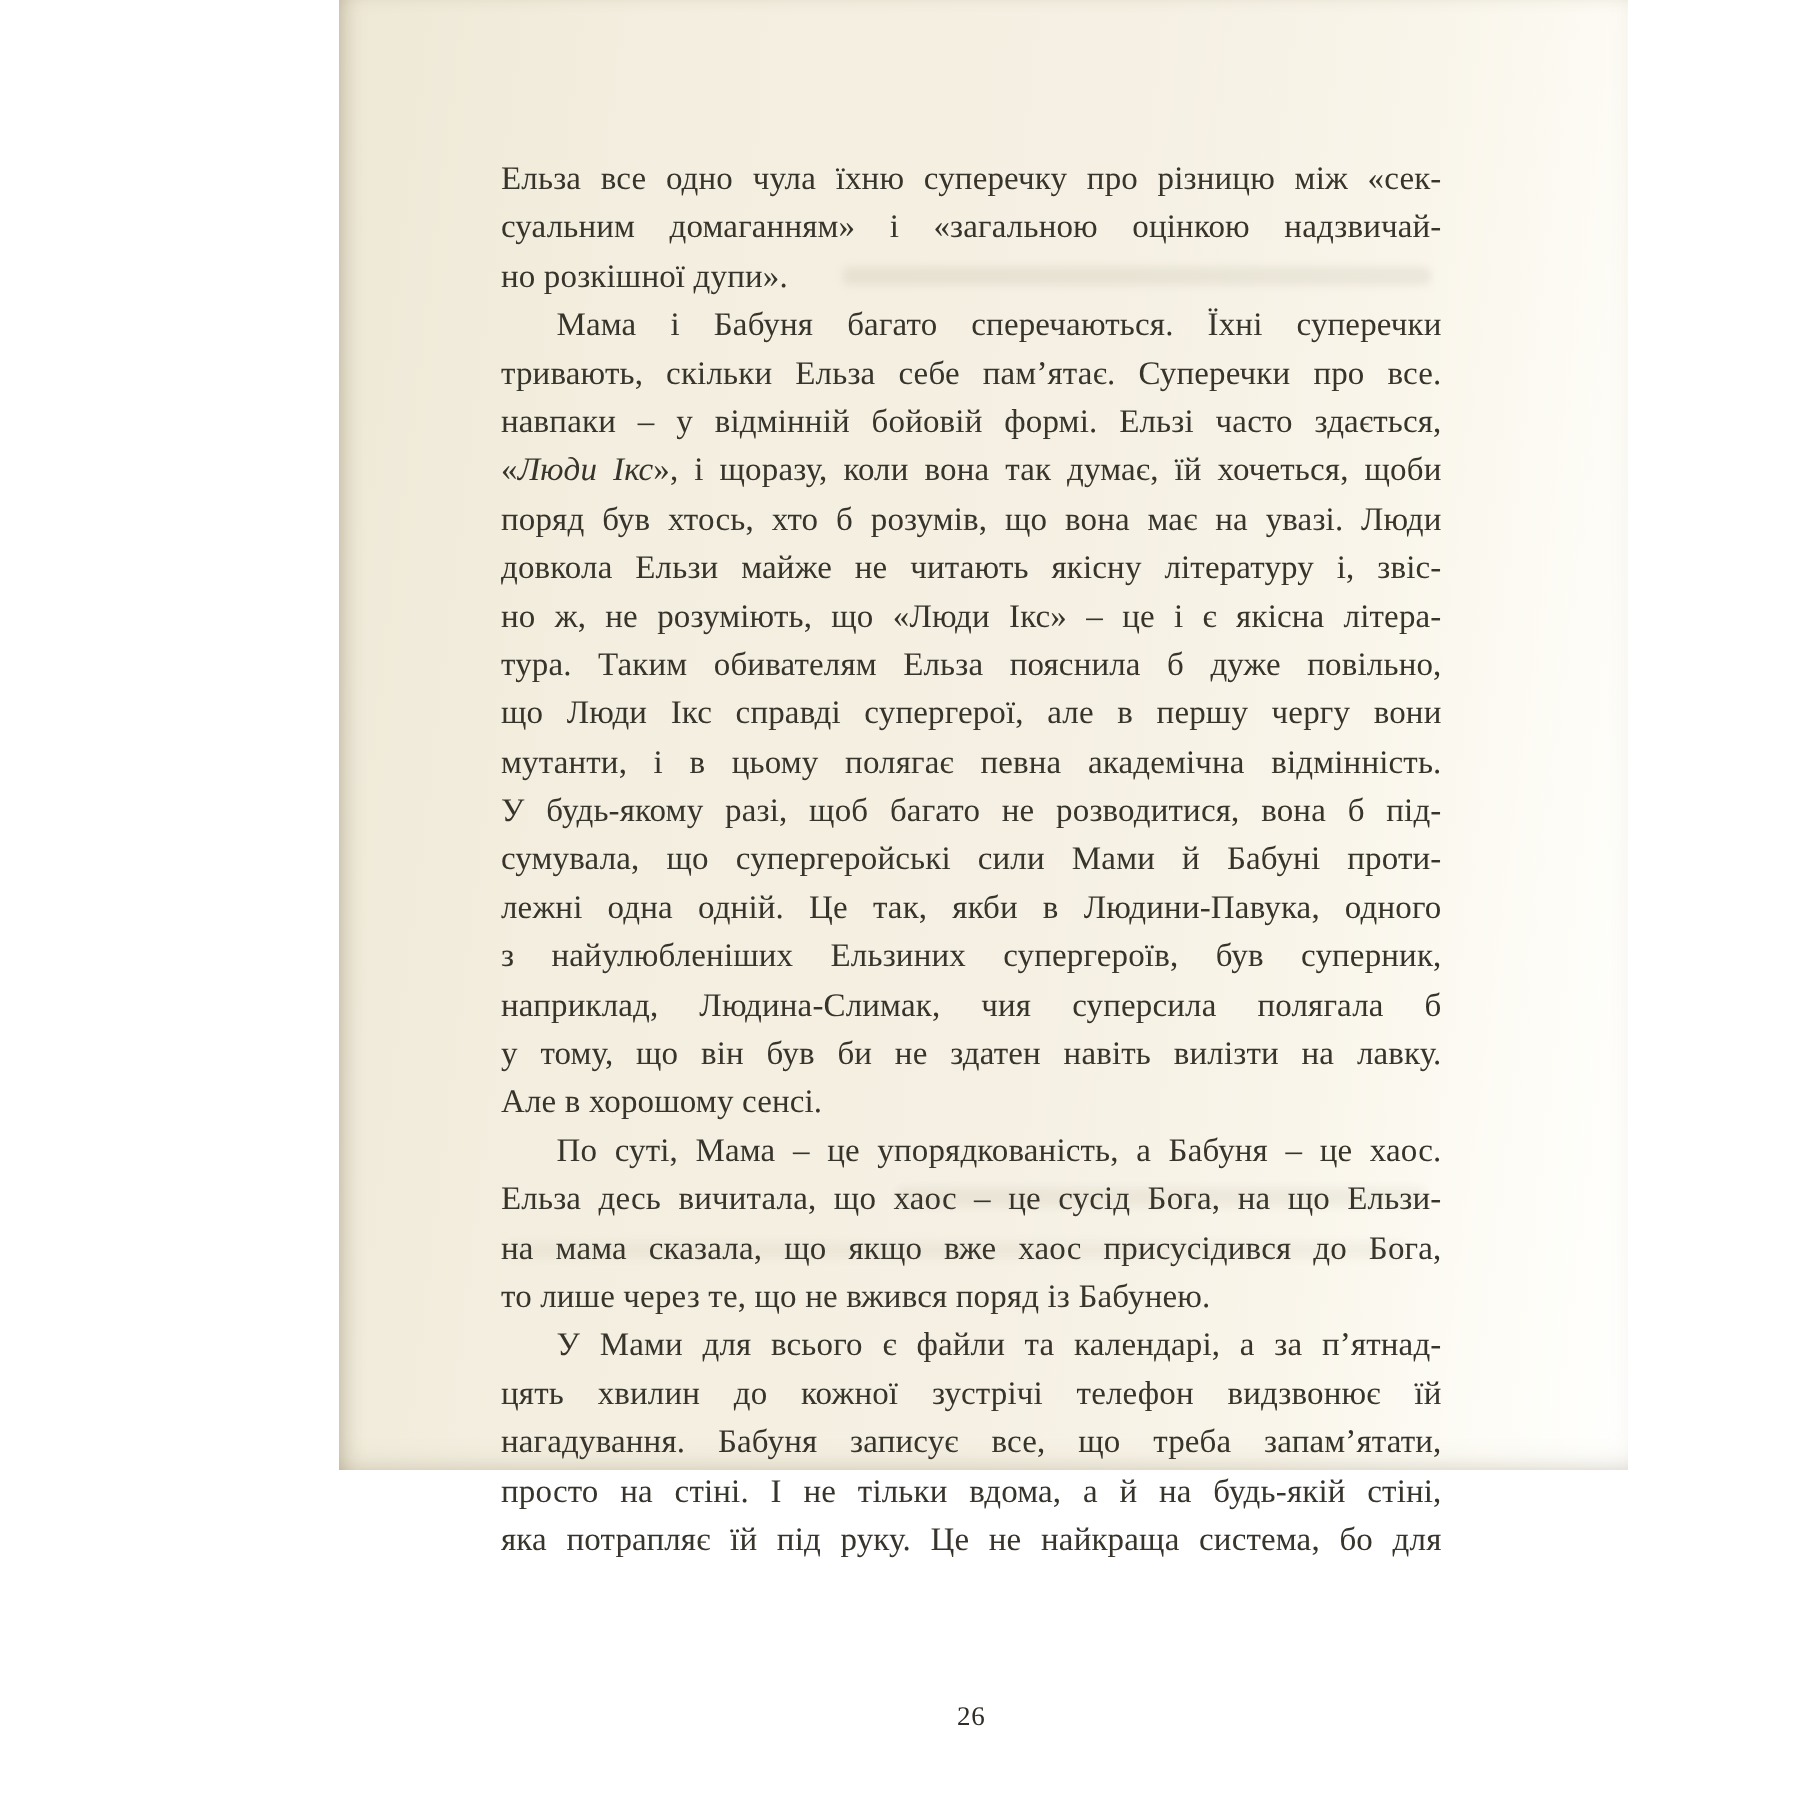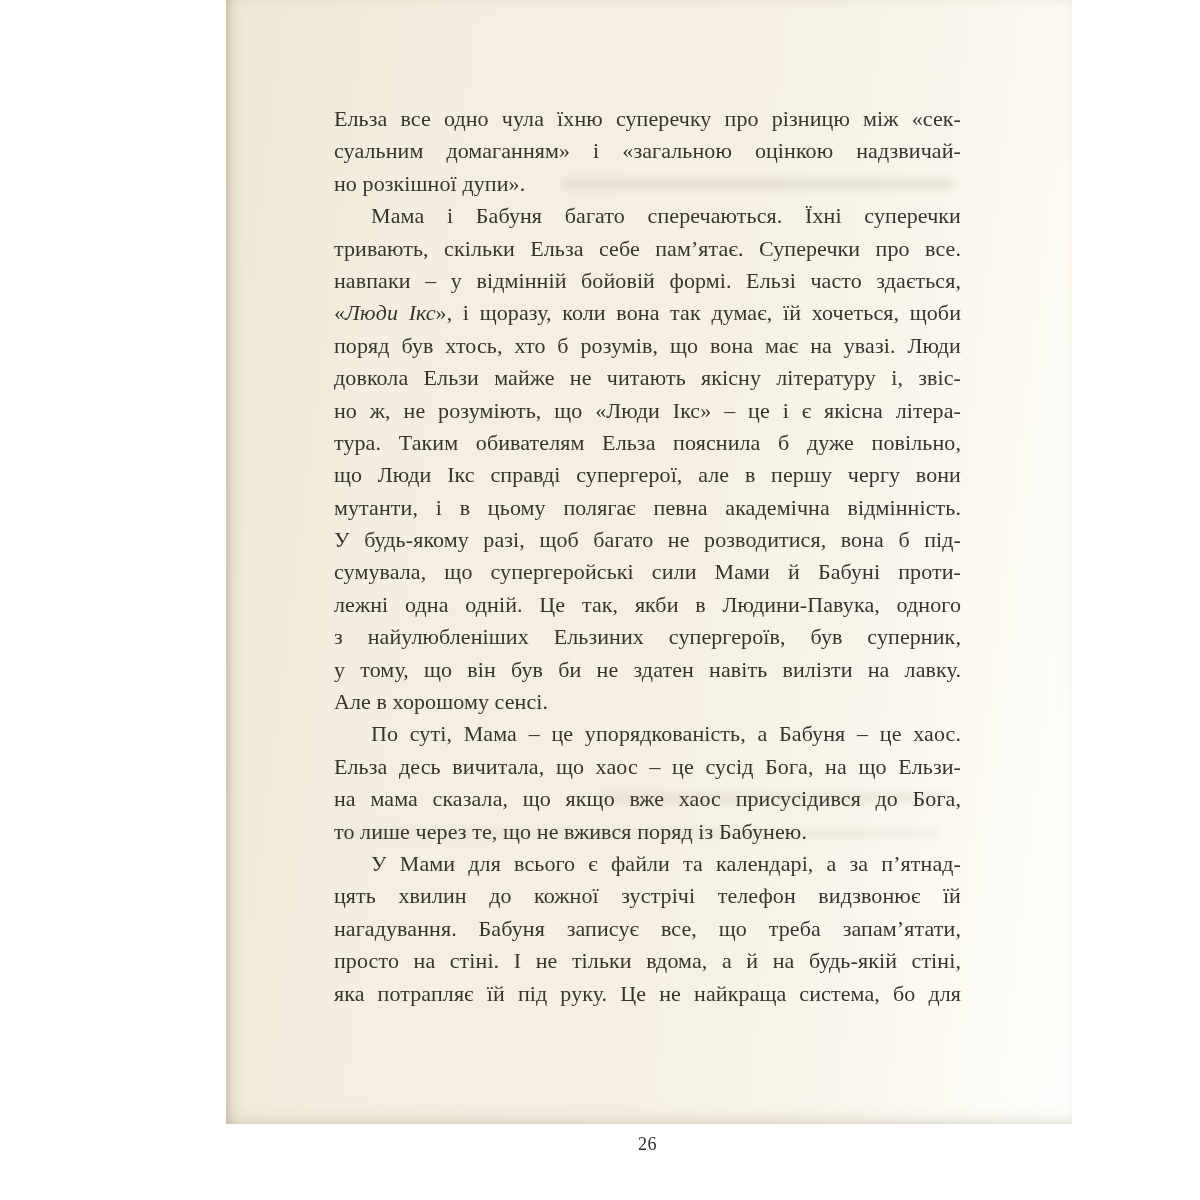--- a/index.html
+++ b/index.html
@@ -9,31 +9,32 @@
     height: 1200px;
     background: #ffffff;
     font-family: "Liberation Serif", serif;
     overflow: hidden;
   }
   .scan-page {
     position: absolute;
     left: 226px;
     top: 0;
     width: 846px;
-    height: 1124px;
+    height: 980px;
     background: linear-gradient(97deg,
       #eee8d6 0%,
       #f3eedf 22%,
       #f5f0e3 55%,
       #f9f5ea 75%,
       #fdfcf6 90%,
       #fffffe 100%);
     box-shadow:
       inset 9px 0 16px -9px rgba(115, 103, 72, 0.45),
       inset 0 -10px 22px -12px rgba(140, 125, 90, 0.30);
+    padding-left: 13px;
   }
   .text-block {
     position: absolute;
     left: 108px;
     top: 103px;
     width: 627px;
   }
   .line {
     font-size: 22px;
     line-height: 32.4px;
@@ -91,20 +92,21 @@
       <div class="line">поряд був хтось, хто б розумів, що вона має на увазі. Люди</div>
       <div class="line">довкола Ельзи майже не читають якісну літературу і, звіс-</div>
       <div class="line">но ж, не розуміють, що «Люди Ікс» – це і є якісна літера-</div>
       <div class="line">тура. Таким обивателям Ельза пояснила б дуже повільно,</div>
       <div class="line">що Люди Ікс справді супергерої, але в першу чергу вони</div>
       <div class="line">мутанти, і в цьому полягає певна академічна відмінність.</div>
       <div class="line">У будь-якому разі, щоб багато не розводитися, вона б під-</div>
       <div class="line">сумувала, що супергеройські сили Мами й Бабуні проти-</div>
       <div class="line">лежні одна одній. Це так, якби в Людини-Павука, одного</div>
       <div class="line">з найулюбленіших Ельзиних супергероїв, був суперник,</div>
+      <div class="line">наприклад, Людина-Слимак, чия суперсила полягала б</div>
       <div class="line">у тому, що він був би не здатен навіть вилізти на лавку.</div>
       <div class="line para-end">Але в хорошому сенсі.</div>
       <div class="line indent">По суті, Мама – це упорядкованість, а Бабуня – це хаос.</div>
       <div class="line">Ельза десь вичитала, що хаос – це сусід Бога, на що Ельзи-</div>
       <div class="line">на мама сказала, що якщо вже хаос присусідився до Бога,</div>
       <div class="line para-end">то лише через те, що не вжився поряд із Бабунею.</div>
       <div class="line indent">У Мами для всього є файли та календарі, а за п’ятнад-</div>
       <div class="line">цять хвилин до кожної зустрічі телефон видзвонює їй</div>
       <div class="line">нагадування. Бабуня записує все, що треба запам’ятати,</div>
       <div class="line">просто на стіні. І не тільки вдома, а й на будь-якій стіні,</div>

